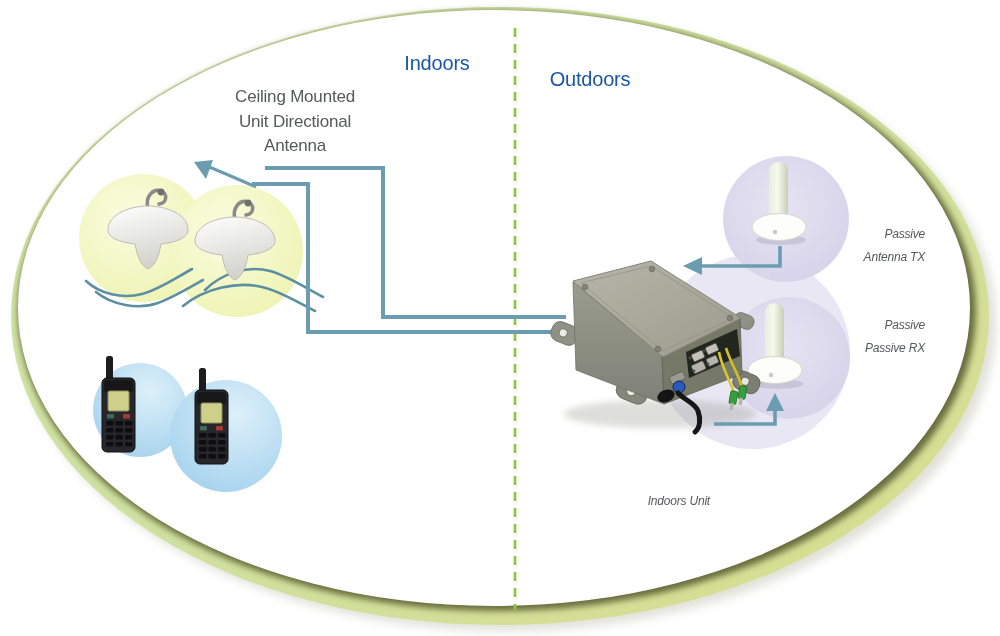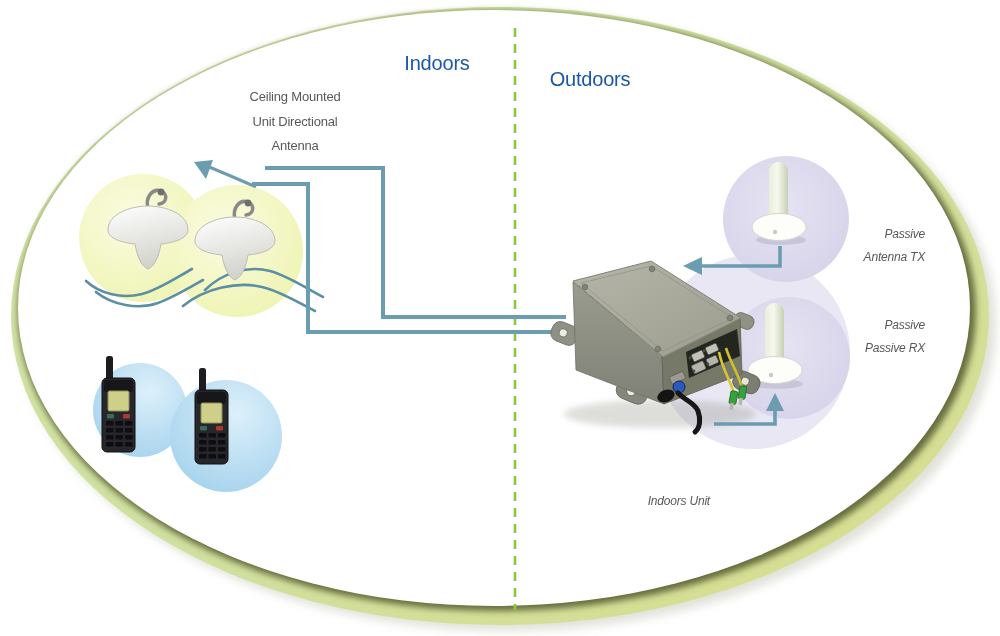--- a/index.html
+++ b/index.html
@@ -4,21 +4,21 @@
 <style>
   html,body{margin:0;padding:0;background:#ffffff;}
   #stage{
     position:relative;width:1000px;height:636px;overflow:hidden;
     font-family:"Liberation Sans","DejaVu Sans",sans-serif;
     background:#ffffff;
   }
   #bg-svg{position:absolute;left:0;top:0;width:1000px;height:636px;}
   .txt{position:absolute;color:#57585a;letter-spacing:-0.2px;}
   .zone-label{font-weight:normal;font-size:20px;color:#1b57a5;text-align:center;}
-  .lbl-center{text-align:center;font-size:13px;line-height:24.5px;}
+  .lbl-center{text-align:center;font-size:17px;line-height:24.5px;}
   .lbl-left{text-align:right;font-size:12px;line-height:22.5px;font-style:italic;}
   .lbl-line{display:block;}
 </style>
 </head>
 <body>
 
 <div id="stage">
 
   <svg id="bg-svg" viewBox="0 0 1000 636">
     <defs>

